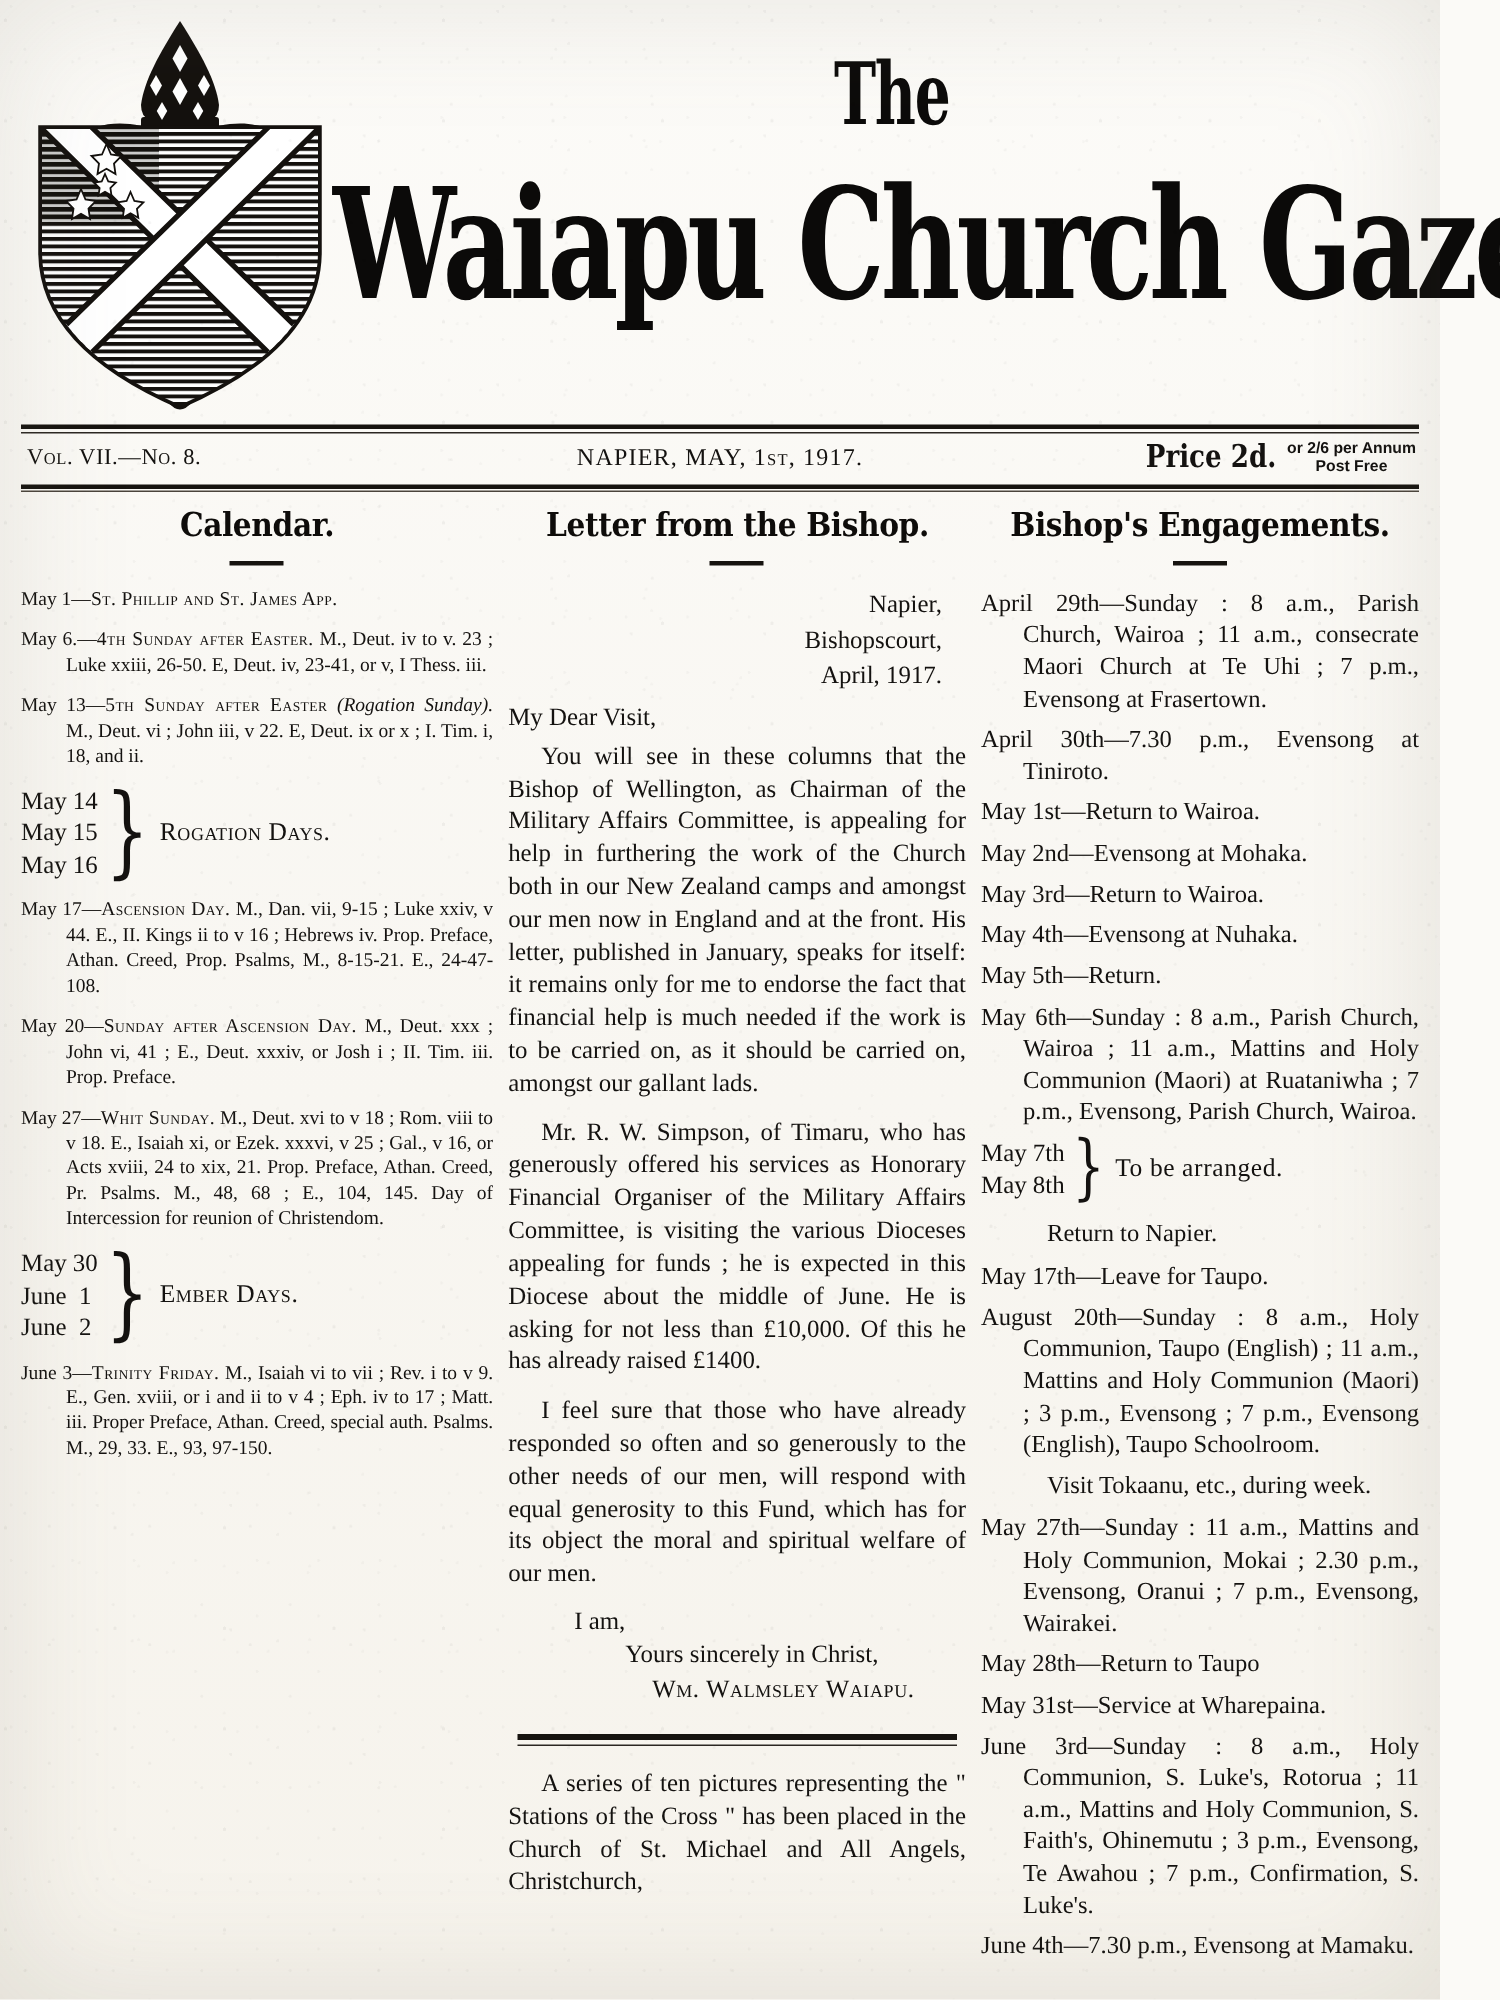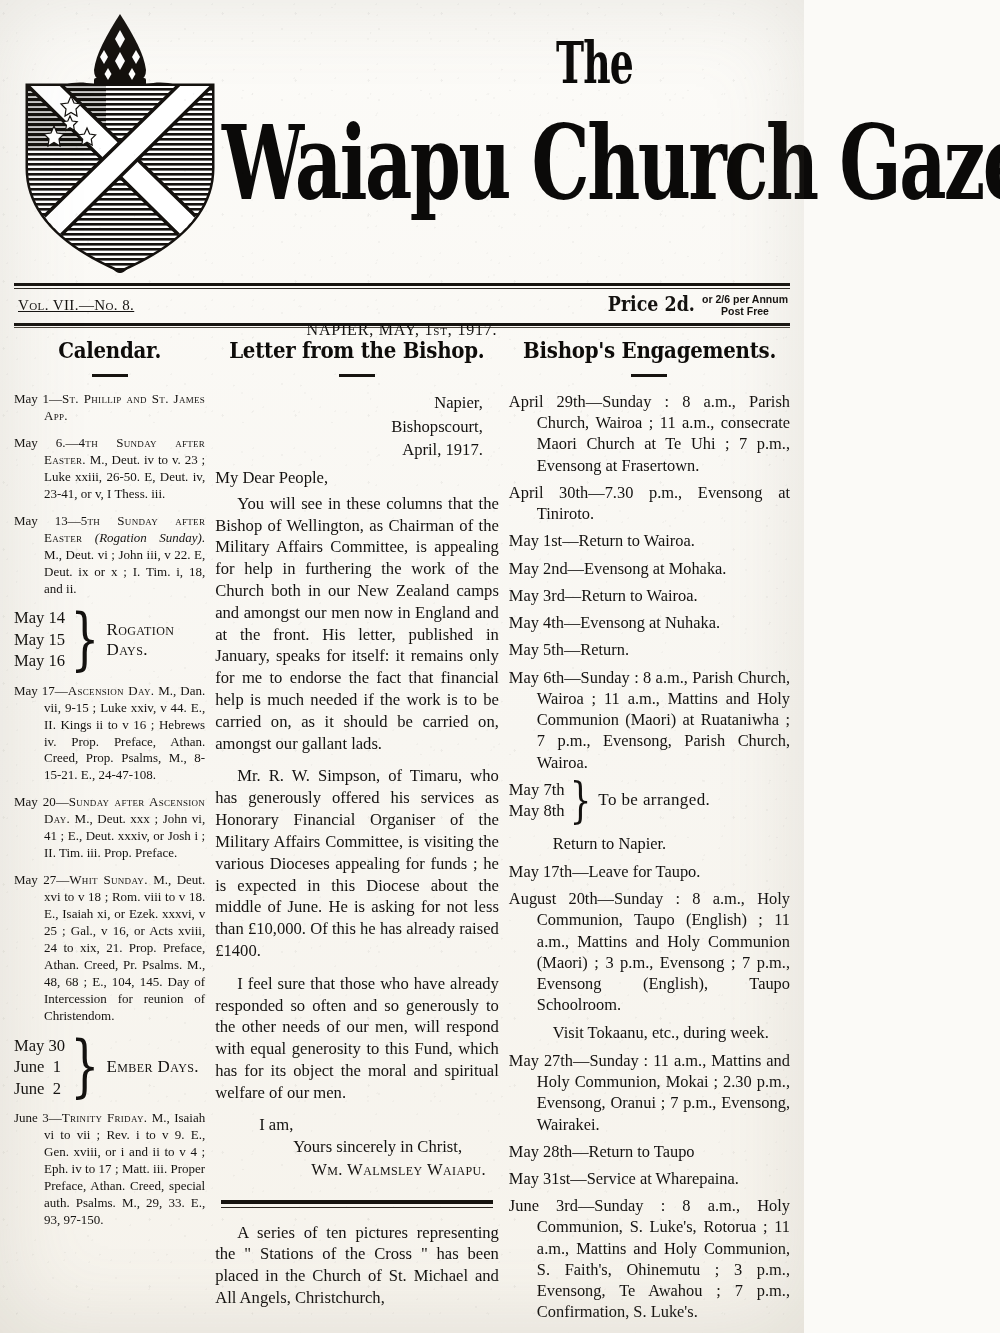--- a/index.html
+++ b/index.html
@@ -5,21 +5,21 @@
   html,body{margin:0;padding:0;}
   body{
     width:1000px;height:1333px;
     background:#fbfaf7;
     font-family:"Liberation Serif", serif;
     color:#141210;
     position:relative;
     overflow:hidden;
   }
   .page{
-    position:relative;width:804px;height:1333px;
+    position:relative;width:960px;height:1333px;
     background:
       radial-gradient(circle at 18% 12%, rgba(0,0,0,0.028) 0 1px, transparent 1px),
       radial-gradient(circle at 62% 31%, rgba(0,0,0,0.025) 0 1px, transparent 1px),
       radial-gradient(circle at 84% 66%, rgba(0,0,0,0.022) 0 1px, transparent 1px),
       radial-gradient(circle at 37% 78%, rgba(0,0,0,0.024) 0 1px, transparent 1px),
       linear-gradient(180deg,#fcfbf8 0%,#f8f6f1 55%,#f6f3ec 100%);
     background-size:41px 37px,57px 49px,63px 59px,47px 53px,100% 100%;
   }
 
   
@@ -49,25 +49,25 @@
   .rule-thick{height:3px;background:#16130f;margin:0 14px;}
   .rule-thin{height:1px;background:#2b2722;margin:2px 14px 0 14px;}
   .rule-hair{height:1px;background:#4a443c;margin:1px 14px 0 14px;}
 
   .infobar{
     position:relative;height:34px;margin:0 14px;
     font-family:"Liberation Serif", serif;
   }
   .vol{
     position:absolute;left:4px;top:8px;
-    font-size:15px;font-variant:small-caps;letter-spacing:0.4px;text-decoration:underline;
+    font-size:15px;font-variant:small-caps;letter-spacing:0.4px;
   }
   .place{
     position:absolute;left:0;right:0;top:8px;text-align:center;
-    font-size:16px;font-variant:small-caps;letter-spacing:0.8px;margin-top:24px;
+    font-size:16px;font-variant:small-caps;letter-spacing:0.8px;
   }
   .price-wrap{position:absolute;right:2px;top:2px;display:flex;align-items:flex-start;gap:7px;}
   .price-main{
     font-family:"DejaVu Serif", serif;font-weight:700;font-size:21px;
     transform:scaleX(0.83);transform-origin:right top;
     line-height:1.25;
   }
   .price-sub{
     font-family:"Liberation Sans", sans-serif;font-weight:700;
     font-size:10.5px;line-height:1.18;text-align:center;padding-top:2px;
@@ -273,21 +273,21 @@
     </div>
 
     <div class="col col-mid">
       <div class="colhead">Letter from the Bishop.</div>
       <div class="colrule"></div>
       <div class="addr">
         <div>Napier,</div>
         <div>Bishopscourt,</div>
         <div class="a3">April, 1917.</div>
       </div>
-      <div class="salut">My Dear People,</div>
+      <div class="salut">My Dear Visit,</div>
       <div id="letter-body">
           <p class="para">You will see in these columns that the Bishop of Wellington, as Chairman of the Military Affairs Committee, is appealing for help in furthering the work of the Church both in our New Zealand camps and amongst our men now in England and at the front. His letter, published in January, speaks for itself: it remains only for me to endorse the fact that financial help is much needed if the work is to be carried on, as it should be carried on, amongst our gallant lads.</p>
           <p class="para">Mr. R. W. Simpson, of Timaru, who has generously offered his services as Honorary Financial Organiser of the Military Affairs Committee, is visiting the various Dioceses appealing for funds ; he is expected in this Diocese about the middle of June. He is asking for not less than £10,000. Of this he has already raised £1400.</p>
           <p class="para">I feel sure that those who have already responded so often and so generously to the other needs of our men, will respond with equal generosity to this Fund, which has for its object the moral and spiritual welfare of our men.</p>
         </div>
       <div class="sig1">I am,</div>
       <div class="sig2">Yours sincerely in Christ,</div>
       <div class="sig3">Wm. Walmsley Waiapu.</div>
       <div class="sig-rule-thick"></div>
       <div class="sig-rule-thin"></div>

